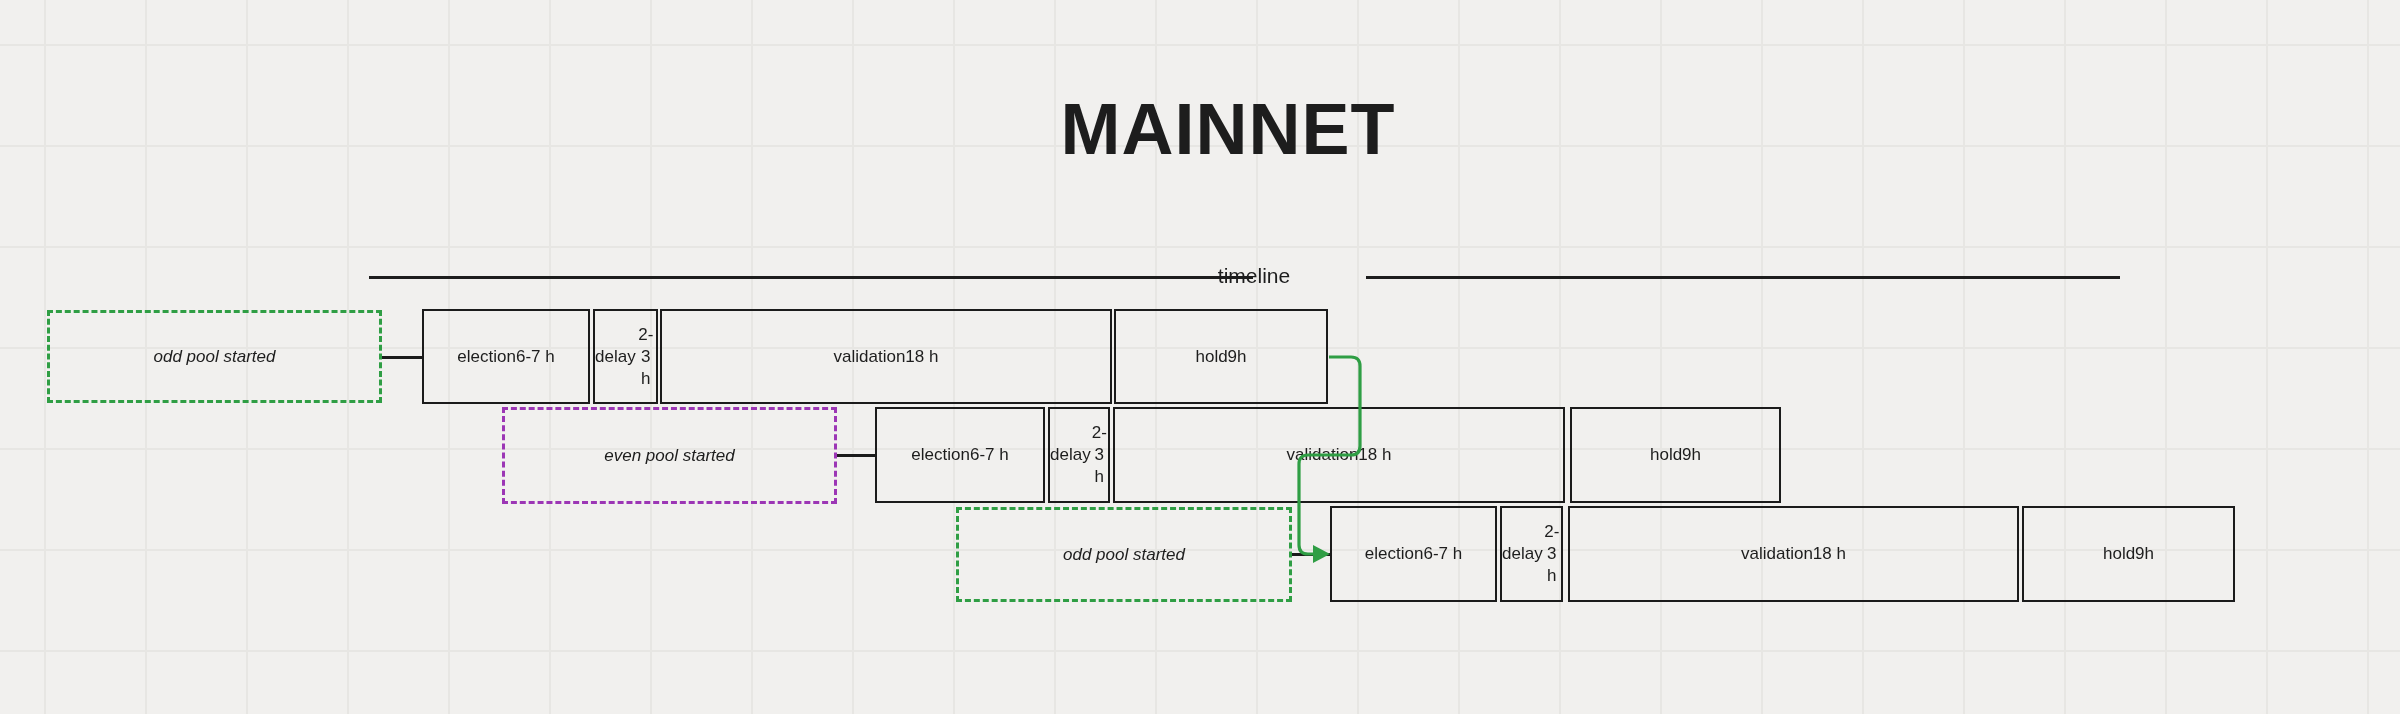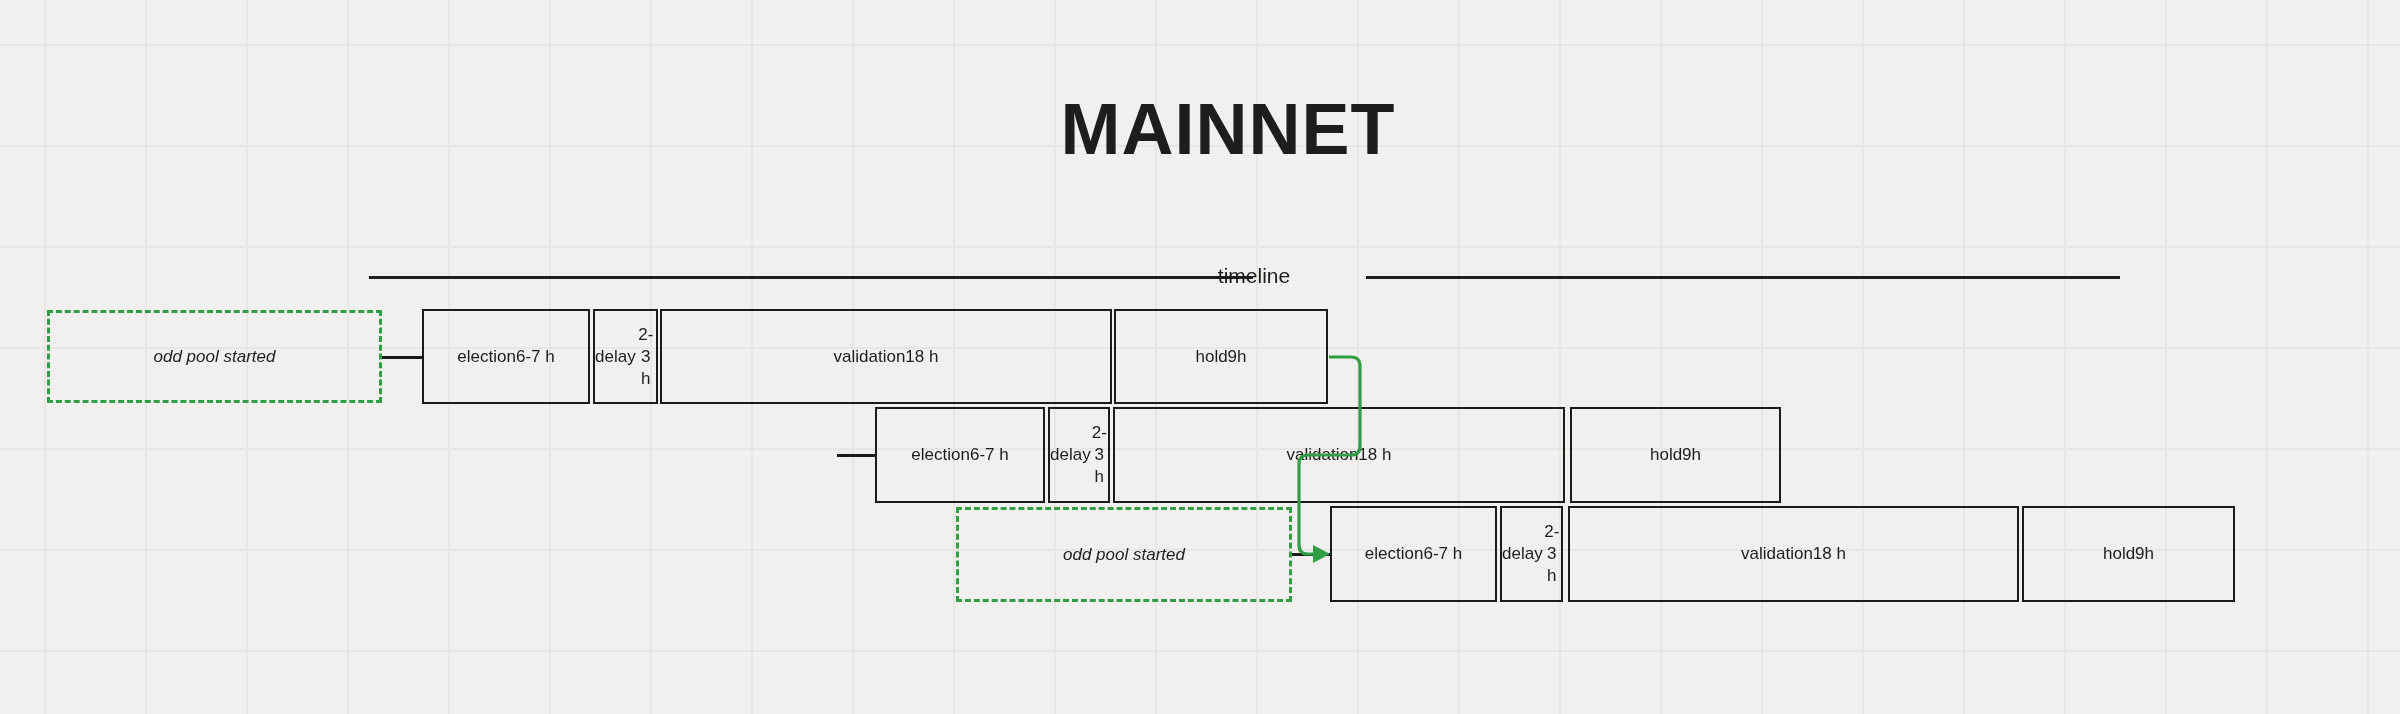--- a/index.html
+++ b/index.html
@@ -91,20 +91,23 @@
   </div>
   <div class="phase" style="left:660px;top:309px;width:452px;height:95px;">
     <span>validation</span>
     <span>18 h</span>
   </div>
   <div class="phase" style="left:1114px;top:309px;width:214px;height:95px;">
     <span>hold</span>
     <span>9h</span>
   </div>
 
+  <div class="trigger" style="left: 502px; top: 407px; width: 335px; height: 97px; border-color: rgb(156, 54, 181);">
+    <span>even pool started</span>
+  </div>
   <div class="connector" style="left:837px;top:454px;width:38px;"></div>
 
   <div class="phase" style="left:875px;top:407px;width:170px;height:96px;">
     <span>election</span>
     <span>6-7 h</span>
   </div>
   <div class="phase" style="left:1048px;top:407px;width:62px;height:96px;">
     <span>delay</span>
     <span>2-3 h</span>
   </div>

